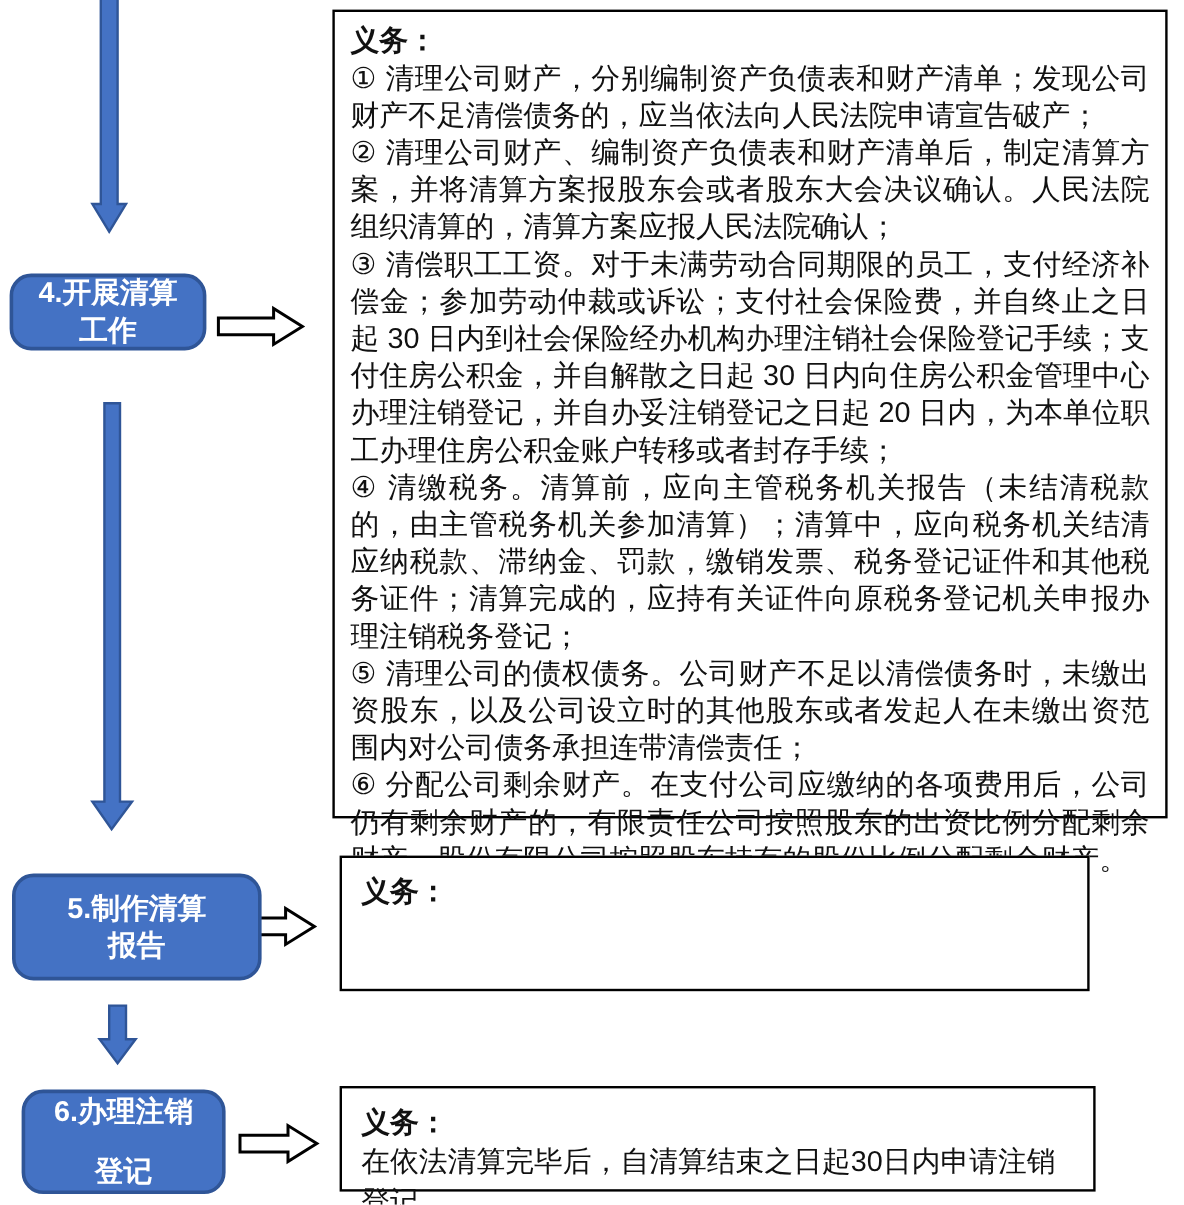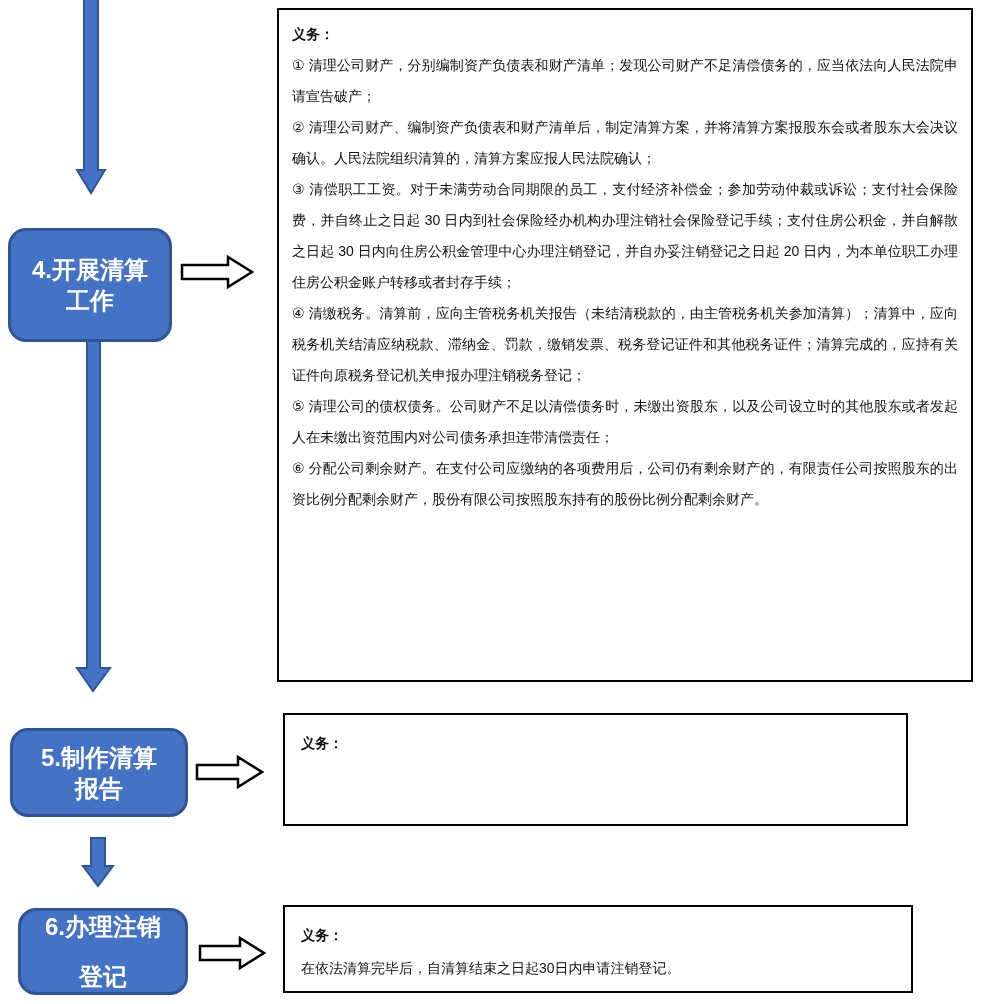--- a/index.html
+++ b/index.html
@@ -25,21 +25,21 @@
     font-size:24px;font-weight:bold;line-height:31px;
     text-align:center;
   }
   .node span{display:block;}
   .duty-box{
     position:absolute;
     background:#ffffff;
     border:2px solid #000000;
     box-sizing:border-box;
     color:#111111;
-    font-size:14px;
+    font-size:24px;
   }
   .duty-box .heading{
     font-weight:bold;
     margin:0;
   }
   .duty-box p{margin:0;text-align:justify;}
   .duty-big{padding:9px 13px 0 13px;line-height:31px;}
   .duty-small{padding:12px 16px 0 16px;line-height:33px;}
   .duty-small p{text-align:left;}
 </style>
@@ -54,36 +54,36 @@
 
     <polygon points="87,336 100,336 100,668 110,668 93,691 77,668 87,668" fill="#4472C4" stroke="#2F5597" stroke-width="2"></polygon>
 
     <polygon points="91,838 105,838 105,866 113,866 98,886 83,866 91,866" fill="#4472C4" stroke="#2F5597" stroke-width="2"></polygon>
 
     <polygon points="182,265 228,265 228,257 252,272 228,287 228,279 182,279" fill="#ffffff" stroke="#000000" stroke-width="2.5" stroke-linejoin="miter"></polygon>
     <polygon points="197,765 238,765 238,757 262,772 238,787 238,779 197,779" fill="#ffffff" stroke="#000000" stroke-width="2.5" stroke-linejoin="miter"></polygon>
     <polygon points="200,946 240,946 240,938 264,953 240,968 240,960 200,960" fill="#ffffff" stroke="#000000" stroke-width="2.5" stroke-linejoin="miter"></polygon>
   </svg>
 
-  <div class="node" style="left:8px;top:228px;width:164px;height:114px;text-align:right;">
+  <div class="node" style="left:8px;top:228px;width:164px;height:64px;text-align:right;">
     <span>4.开展清算</span>
     <span>工作</span>
   </div>
 
   <div class="duty-box duty-big" style="left:277px;top:8px;width:696px;height:674px;">
     <p class="heading">义务：</p>
     <p>① 清理公司财产，分别编制资产负债表和财产清单；发现公司财产不足清偿债务的，应当依法向人民法院申请宣告破产；</p>
     <p>② 清理公司财产、编制资产负债表和财产清单后，制定清算方案，并将清算方案报股东会或者股东大会决议确认。人民法院组织清算的，清算方案应报人民法院确认；</p>
     <p>③ 清偿职工工资。对于未满劳动合同期限的员工，支付经济补偿金；参加劳动仲裁或诉讼；支付社会保险费，并自终止之日起 30 日内到社会保险经办机构办理注销社会保险登记手续；支付住房公积金，并自解散之日起 30 日内向住房公积金管理中心办理注销登记，并自办妥注销登记之日起 20 日内，为本单位职工办理住房公积金账户转移或者封存手续；</p>
     <p>④ 清缴税务。清算前，应向主管税务机关报告（未结清税款的，由主管税务机关参加清算）；清算中，应向税务机关结清应纳税款、滞纳金、罚款，缴销发票、税务登记证件和其他税务证件；清算完成的，应持有关证件向原税务登记机关申报办理注销税务登记；</p>
     <p>⑤ 清理公司的债权债务。公司财产不足以清偿债务时，未缴出资股东，以及公司设立时的其他股东或者发起人在未缴出资范围内对公司债务承担连带清偿责任；</p>
     <p>⑥ 分配公司剩余财产。在支付公司应缴纳的各项费用后，公司仍有剩余财产的，有限责任公司按照股东的出资比例分配剩余财产，股份有限公司按照股东持有的股份比例分配剩余财产。</p>
   </div>
 
-  <div class="node" style="left:10px;top:728px;width:178px;height:89px;">
+  <div class="node" style="left:10px;top:728px;width:208px;height:89px;">
     <span>5.制作清算</span>
     <span>报告</span>
   </div>
 
   <div class="duty-box duty-small" style="left:283px;top:713px;width:625px;height:113px;">
     <p class="heading">义务：</p>
   </div>
 
   <div class="node" style="left:18px;top:908px;width:170px;height:87px;justify-content:space-between;">
     <span>6.办理注销</span>

